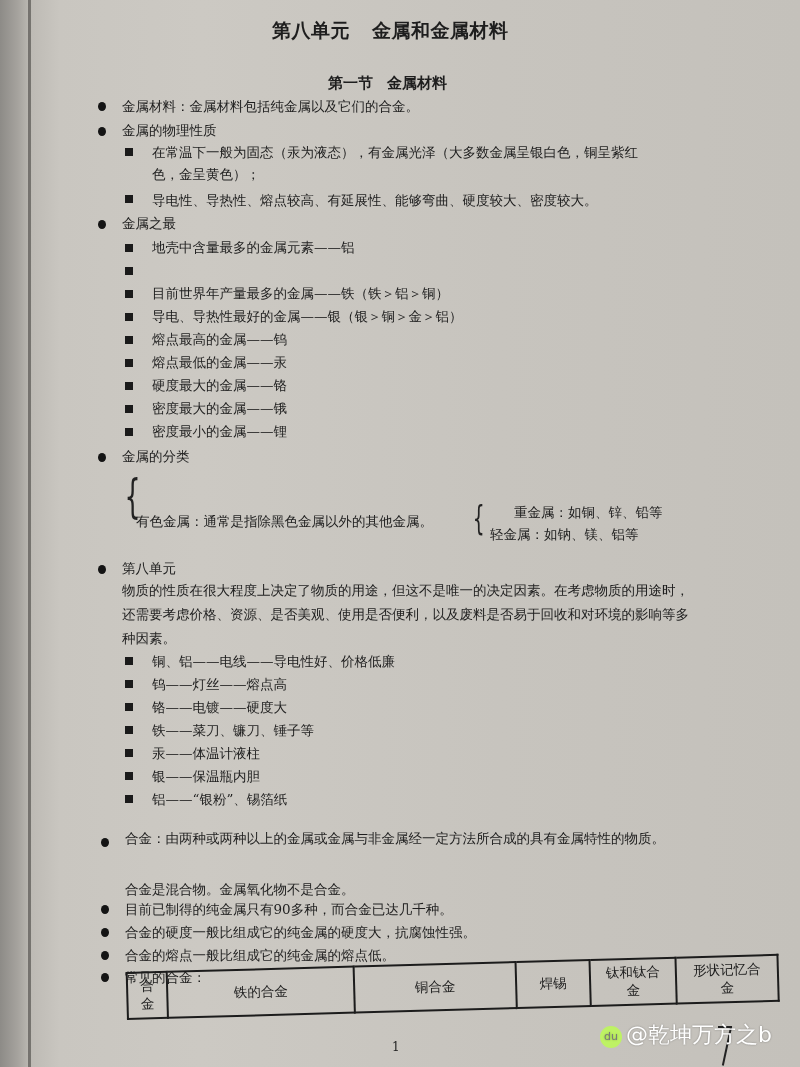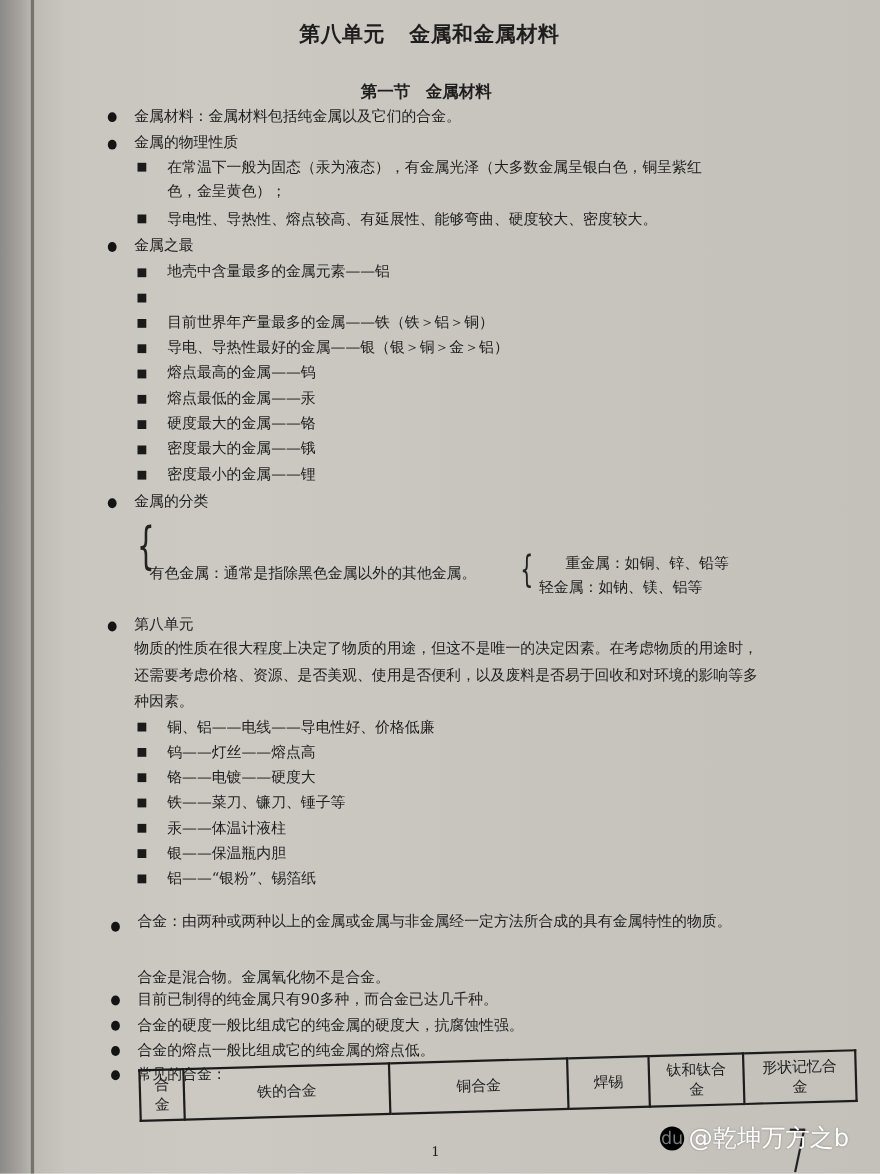--- a/index.html
+++ b/index.html
@@ -19,21 +19,21 @@
   .txt { font-size: 13.5px; line-height: 22px; }
   .dot { position: absolute; width: 8px; height: 9px; border-radius: 50%; background: #141414; }
   .sq { position: absolute; width: 8px; height: 8px; background: #1a1a1a; }
   .u { text-underline-offset: 3px; }
   .brace { position: absolute; font-family: "DejaVu Sans", sans-serif; color: #222; }
   .para { position: absolute; left: 122px; width: 580px; font-size: 13.5px; line-height: 24px; white-space: normal; }
   table.alloys { position: absolute; left: 127px; top: 972px; border-collapse: collapse; transform: rotate(-1.6deg); transform-origin: left bottom; font-size: 13.5px; }
   table.alloys td { border: 2px solid #1c1c1c; padding: 4px 10px; text-align: center; height: 18px; }
   .pageno { left: 392px; top: 1040px; font-size: 12px; }
   .watermark { left: 600px; top: 1020px; font-family: "DejaVu Sans", sans-serif; font-size: 22px; color: #ffffff; text-shadow: 0 0 2px rgba(0,0,0,.35); }
-  .watermark .paw { display: inline-block; width: 22px; height: 22px; border-radius: 50%; background: #000000; color:#7a7a7a; font-size: 16px; text-align:center; line-height:22px; margin-right: 4px; vertical-align: 2px; }
+  .watermark .paw { display: inline-block; width: 22px; height: 22px; border-radius: 50%; background: #bef264; color:#7a7a7a; font-size: 11px; text-align:center; line-height:22px; margin-right: 4px; vertical-align: 2px; }
   .handmark { position: absolute; left: 726px; top: 1026px; width: 2px; height: 40px; background: #222; transform: rotate(12deg); }
   .handmark2 { position: absolute; left: 718px; top: 1026px; width: 14px; height: 2px; background: #222; }
 </style>
 </head>
 <body>
 
 <div class="page-edge"></div>
 
 <div class="doc">
 

